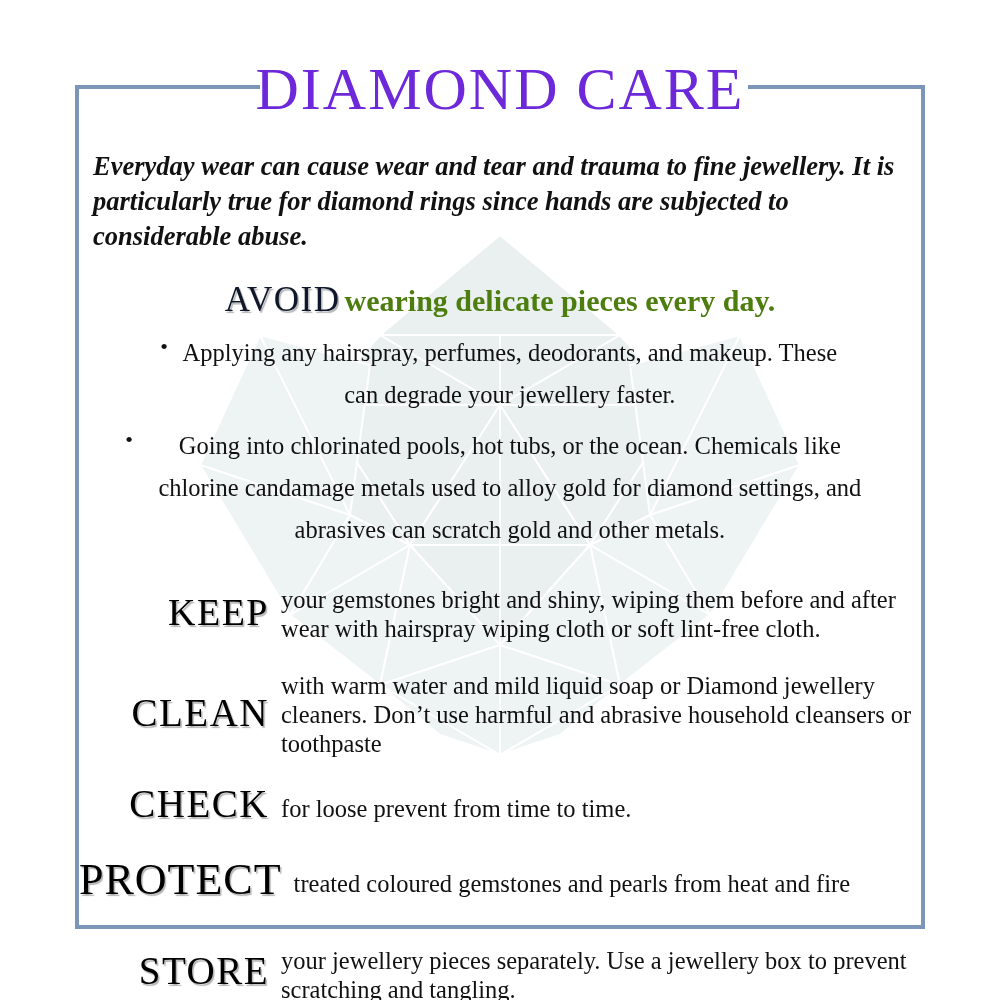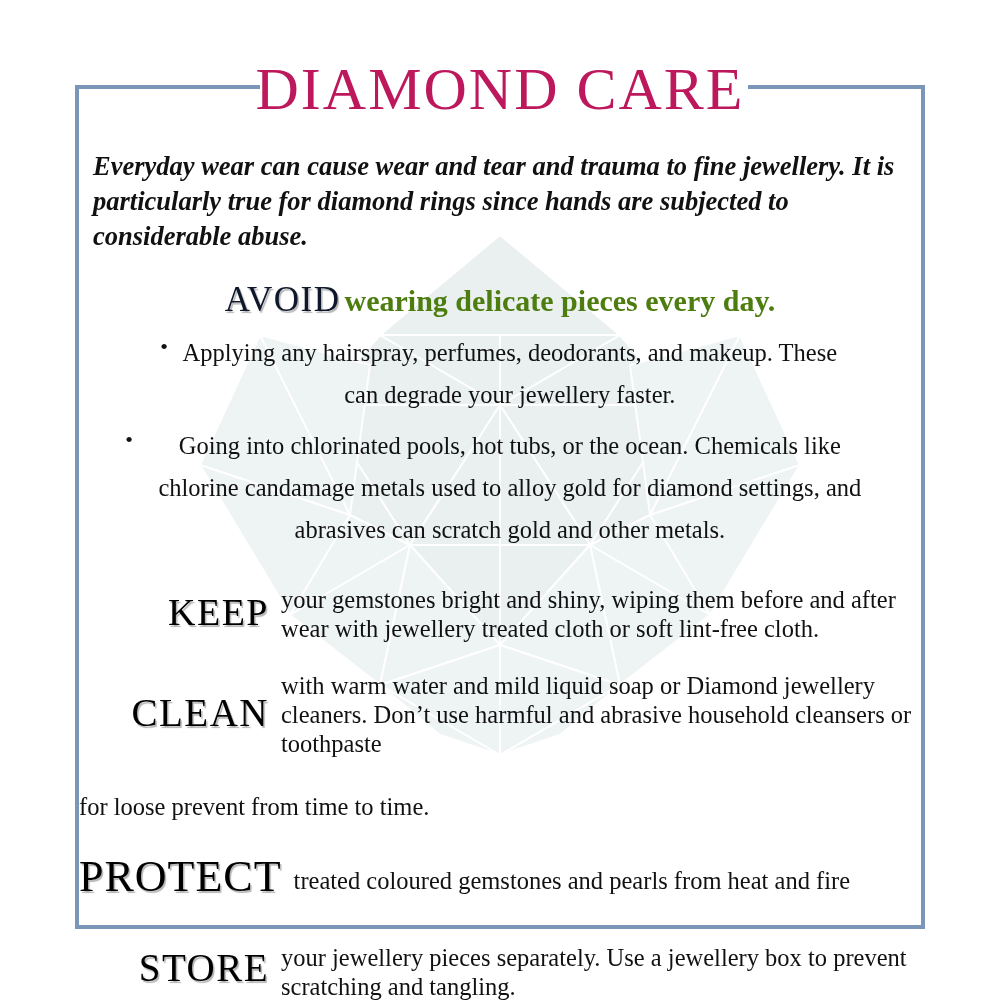--- a/index.html
+++ b/index.html
@@ -49,21 +49,21 @@
   
   #title {
     position: absolute;
     left: 0; top: 58px;
     width: 1000px;
     text-align: center;
     font-family: "Liberation Serif", "DejaVu Serif", serif;
     font-size: 60px;
     line-height: 62px;
     letter-spacing: 2px;
-    color: #be185d;
+    color: #6d28d9;
     white-space: nowrap;
     z-index: 3;
   }
 
   
   #content {
     position: absolute;
     left: 79px;
     top: 122px;
     width: 842px;
@@ -240,29 +240,30 @@
         <span class="bullet-text">Applying any hairspray, perfumes, deodorants, and makeup. These can degrade your jewellery faster.</span>
       </div>
       <div class="bullet-row" id="bullet-2">
         <span class="bullet-dot">•</span>
         <span class="bullet-text">Going into chlorinated pools, hot tubs, or the ocean. Chemicals like chlorine candamage metals used to alloy gold for diamond settings, and abrasives can scratch gold and other metals.</span>
       </div>
     </div>
 
     <div class="section" id="sec-keep">
       <div class="kw-col">KEEP</div>
-      <div class="kw-body">your gemstones bright and shiny, wiping them before and after wear with jewellery treated cloth or soft lint-free cloth.</div>
+      <div class="kw-body">your gemstones bright and shiny, wiping them before and after wear with hairspray wiping cloth or soft lint-free cloth.</div>
     </div>
 
     <div class="section" id="sec-clean">
       <div class="kw-col">CLEAN</div>
       <div class="kw-body">with warm water and mild liquid soap or Diamond jewellery cleaners. Don’t use harmful and abrasive household cleansers or toothpaste</div>
     </div>
 
     <div class="section" id="sec-check">
+      <div class="kw-col">CHECK</div>
       <div class="kw-body">for loose prevent from time to time.</div>
     </div>
 
     <div class="section" id="sec-protect">
       <div class="kw-col">PROTECT</div>
       <div class="kw-body">treated coloured gemstones and pearls from heat and fire</div>
     </div>
 
     <div class="section" id="sec-store">
       <div class="kw-col">STORE</div>

